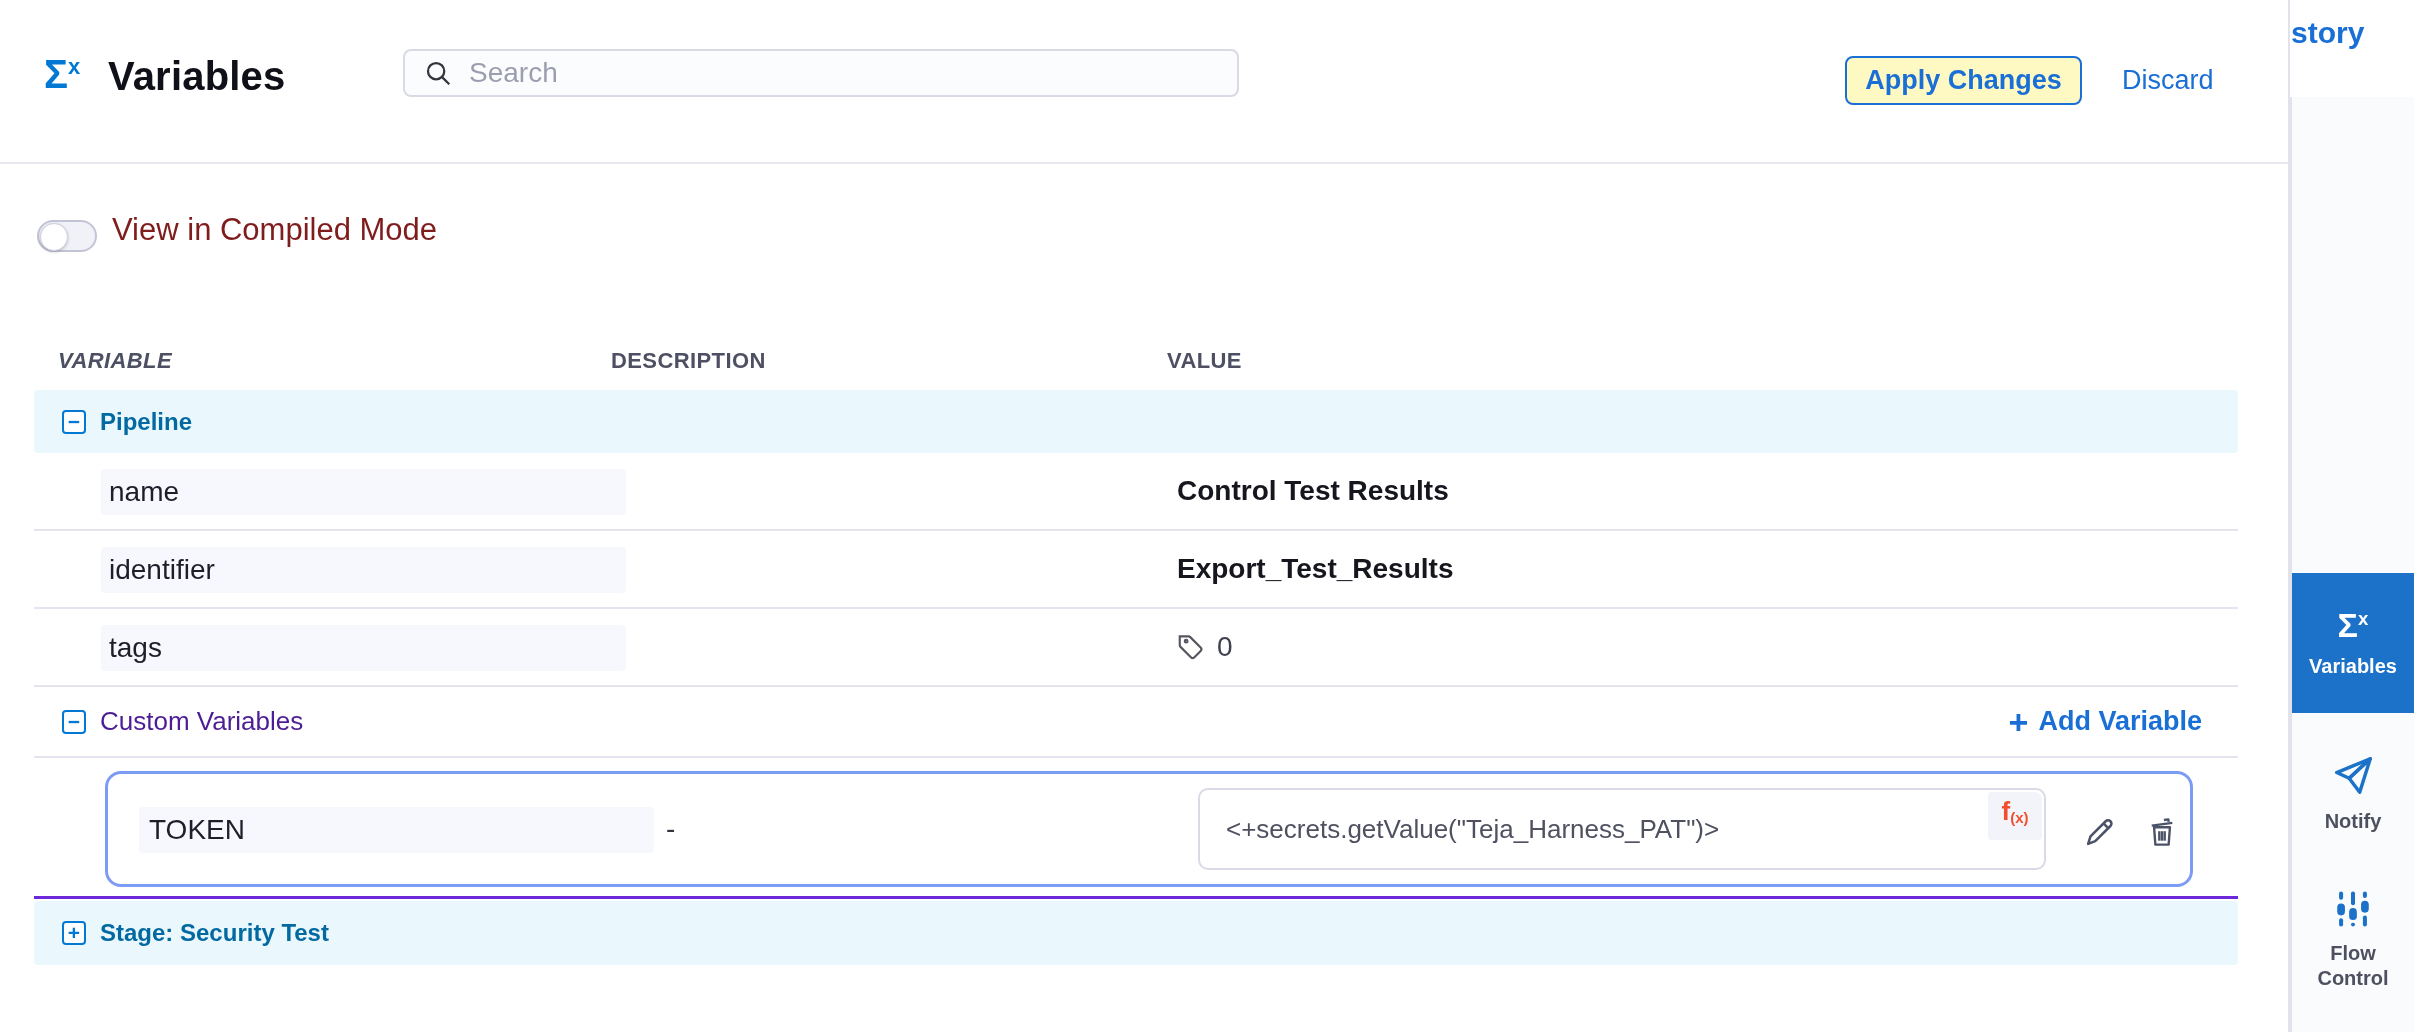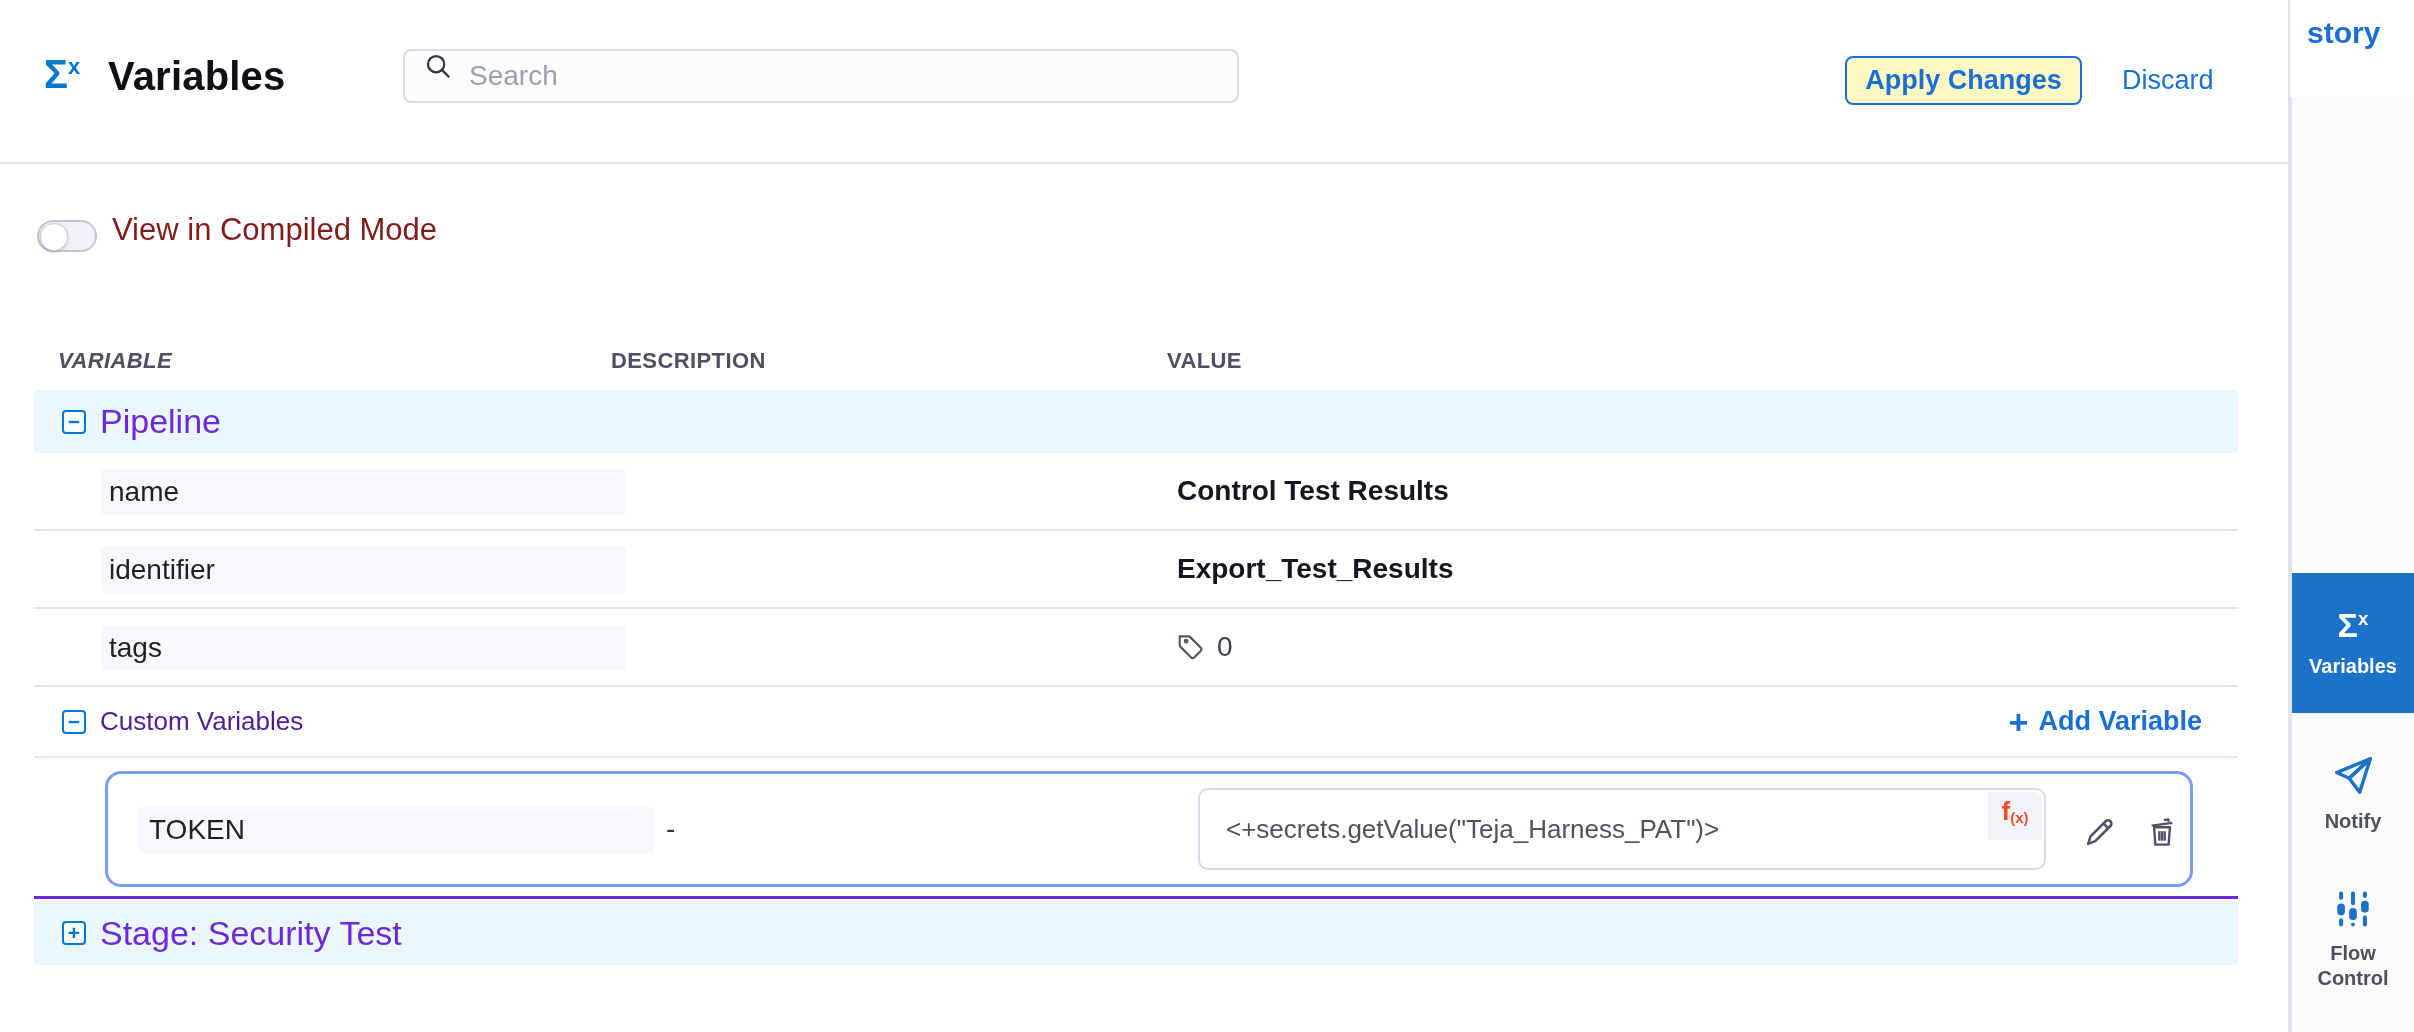--- a/index.html
+++ b/index.html
@@ -9,43 +9,42 @@
     font-family:"Liberation Sans", sans-serif;
     color:#1e1e2a;
     -webkit-font-smoothing:antialiased;
   }
   .abs{position:absolute;}
 
   
   .page-nav-clipped{
     left:2291px;top:16px;font-size:30px;font-weight:700;color:#1a6fd6;
     white-space:nowrap;
-    padding-left:16px;
   }
 
   
   .drawer{
     left:0;top:0;width:2288px;height:1032px;background:#ffffff;
     border-right:2px solid #e2e2eb;
   }
   .drawer-header{
     position:absolute;left:0;top:0;width:100%;height:162px;
     border-bottom:2px solid #e7e7f0;background:#fff;
   }
   .sigma-big{
     position:absolute;left:44px;top:54px;font-size:40px;font-weight:700;color:#0278d5;line-height:1;
   }
   .sigma-big sup, .sigma-side sup{font-size:0.55em;font-weight:800;vertical-align:super;}
   .drawer-title{
     position:absolute;left:108px;top:54px;font-size:40px;font-weight:800;color:#101018;letter-spacing:0.2px;
   }
   .search-box{
-    position:absolute;left:403px;top:49px;width:836px;height:54px;
+    position:absolute;left:403px;top:49px;width:836px;height:48px;
     background:#fbfcfe;border:2px solid #d9dae5;border-radius:8px;
-    display:flex;box-sizing:border-box;padding:0 18px;gap:14px;
+    display:flex;align-items:center;box-sizing:border-box;padding:0 18px;gap:14px;
   }
   .search-box svg{flex:0 0 auto;}
   .search-input{
     border:none;outline:none;background:transparent;flex:1;
     font-size:28px;color:#2b2b3a;font-family:"Liberation Sans",sans-serif;
   }
   .search-input::placeholder{color:#9c9eb0;}
   .apply-btn{
     position:absolute;left:1845px;top:56px;width:237px;height:49px;
     border:2.5px solid #1a6fd6;border-radius:8px;background:#fef9c3;color:#1a6fd6;
@@ -76,21 +75,21 @@
   .section-row{
     left:34px;width:2204px;background:#eaf8fe;border-radius:4px;
     display:flex;align-items:center;box-sizing:border-box;
   }
   .collapse-box{
     width:24px;height:24px;box-sizing:border-box;margin-left:28px;
     border:2px solid #0278d5;border-radius:4px;background:#fdfeff;
     color:#0278d5;font-size:21px;font-weight:700;line-height:20px;text-align:center;cursor:pointer;
     flex:0 0 auto;
   }
-  .section-label{margin-left:14px;font-size:34px;font-weight:400;color:#6d28d9;}
+  .section-label{margin-left:14px;font-size:24px;font-weight:700;color:#0369a1;}
   .section-label.normal{font-weight:500;font-size:26px;color:#4c1d95;}
 
   .data-row{
     left:34px;width:2204px;height:78px;border-bottom:2px solid #e3e4ed;box-sizing:border-box;
   }
   .var-chip{
     position:absolute;left:67px;top:16px;width:525px;height:46px;background:#f7f8fd;border-radius:4px;
     display:flex;align-items:center;padding-left:8px;box-sizing:border-box;
     font-size:28px;color:#1e1e2a;
   }

